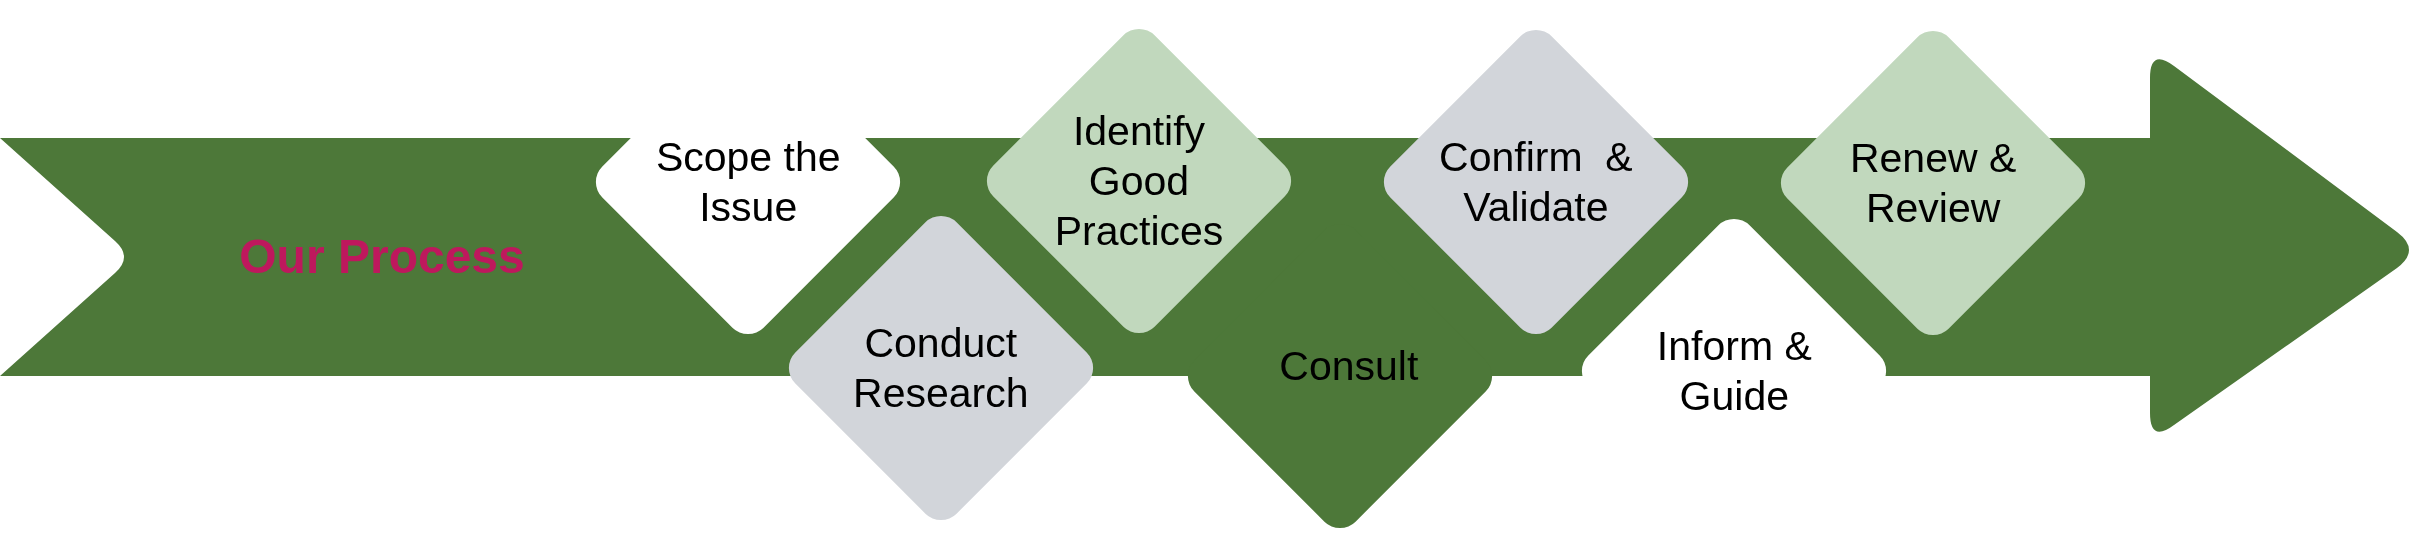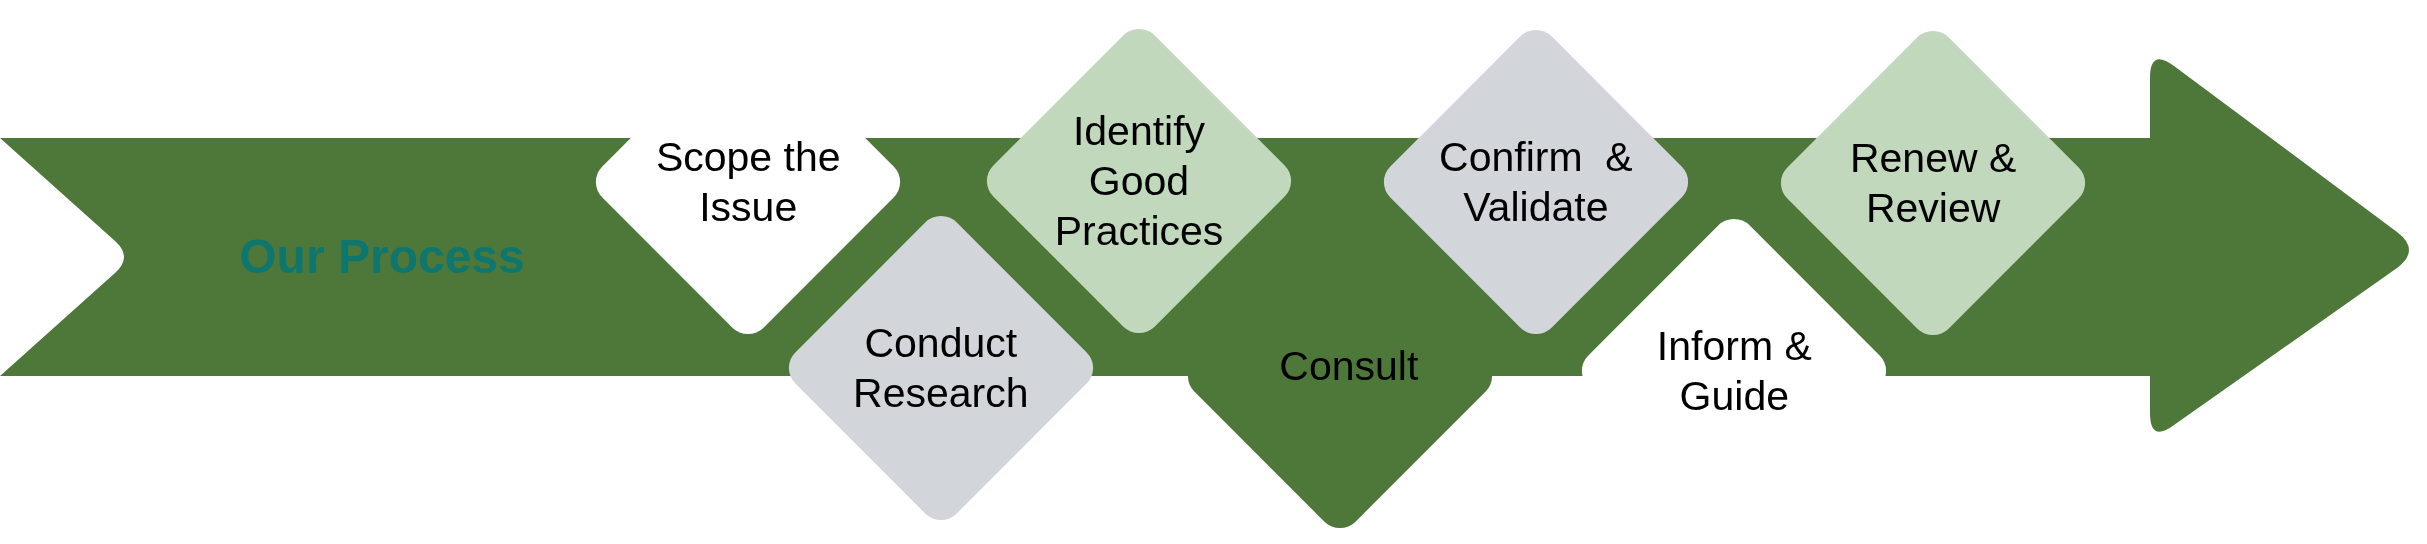--- a/index.html
+++ b/index.html
@@ -48,21 +48,21 @@
   .dlabel.nudge-up {
     transform: translateY(-13px) rotate(-45deg);
   }
   .process-title {
     position: absolute;
     left: 382px;
     top: 256px;
     transform: translate(-50%, -50%);
     font-size: 48px;
     font-weight: 600;
-    color: #0f766e;
+    color: #be185d;
     white-space: nowrap;
   }
   
   .pos-scope    { left:  634px; top:  68px; }
   .pos-conduct  { left:  827px; top: 254px; }
   .pos-identify { left: 1025px; top:  67px; }
   .pos-consult  { left: 1226px; top: 262px; }
   .pos-confirm  { left: 1422px; top:  68px; }
   .pos-inform   { left: 1620px; top: 257px; }
   .pos-renew    { left: 1819px; top:  69px; }

